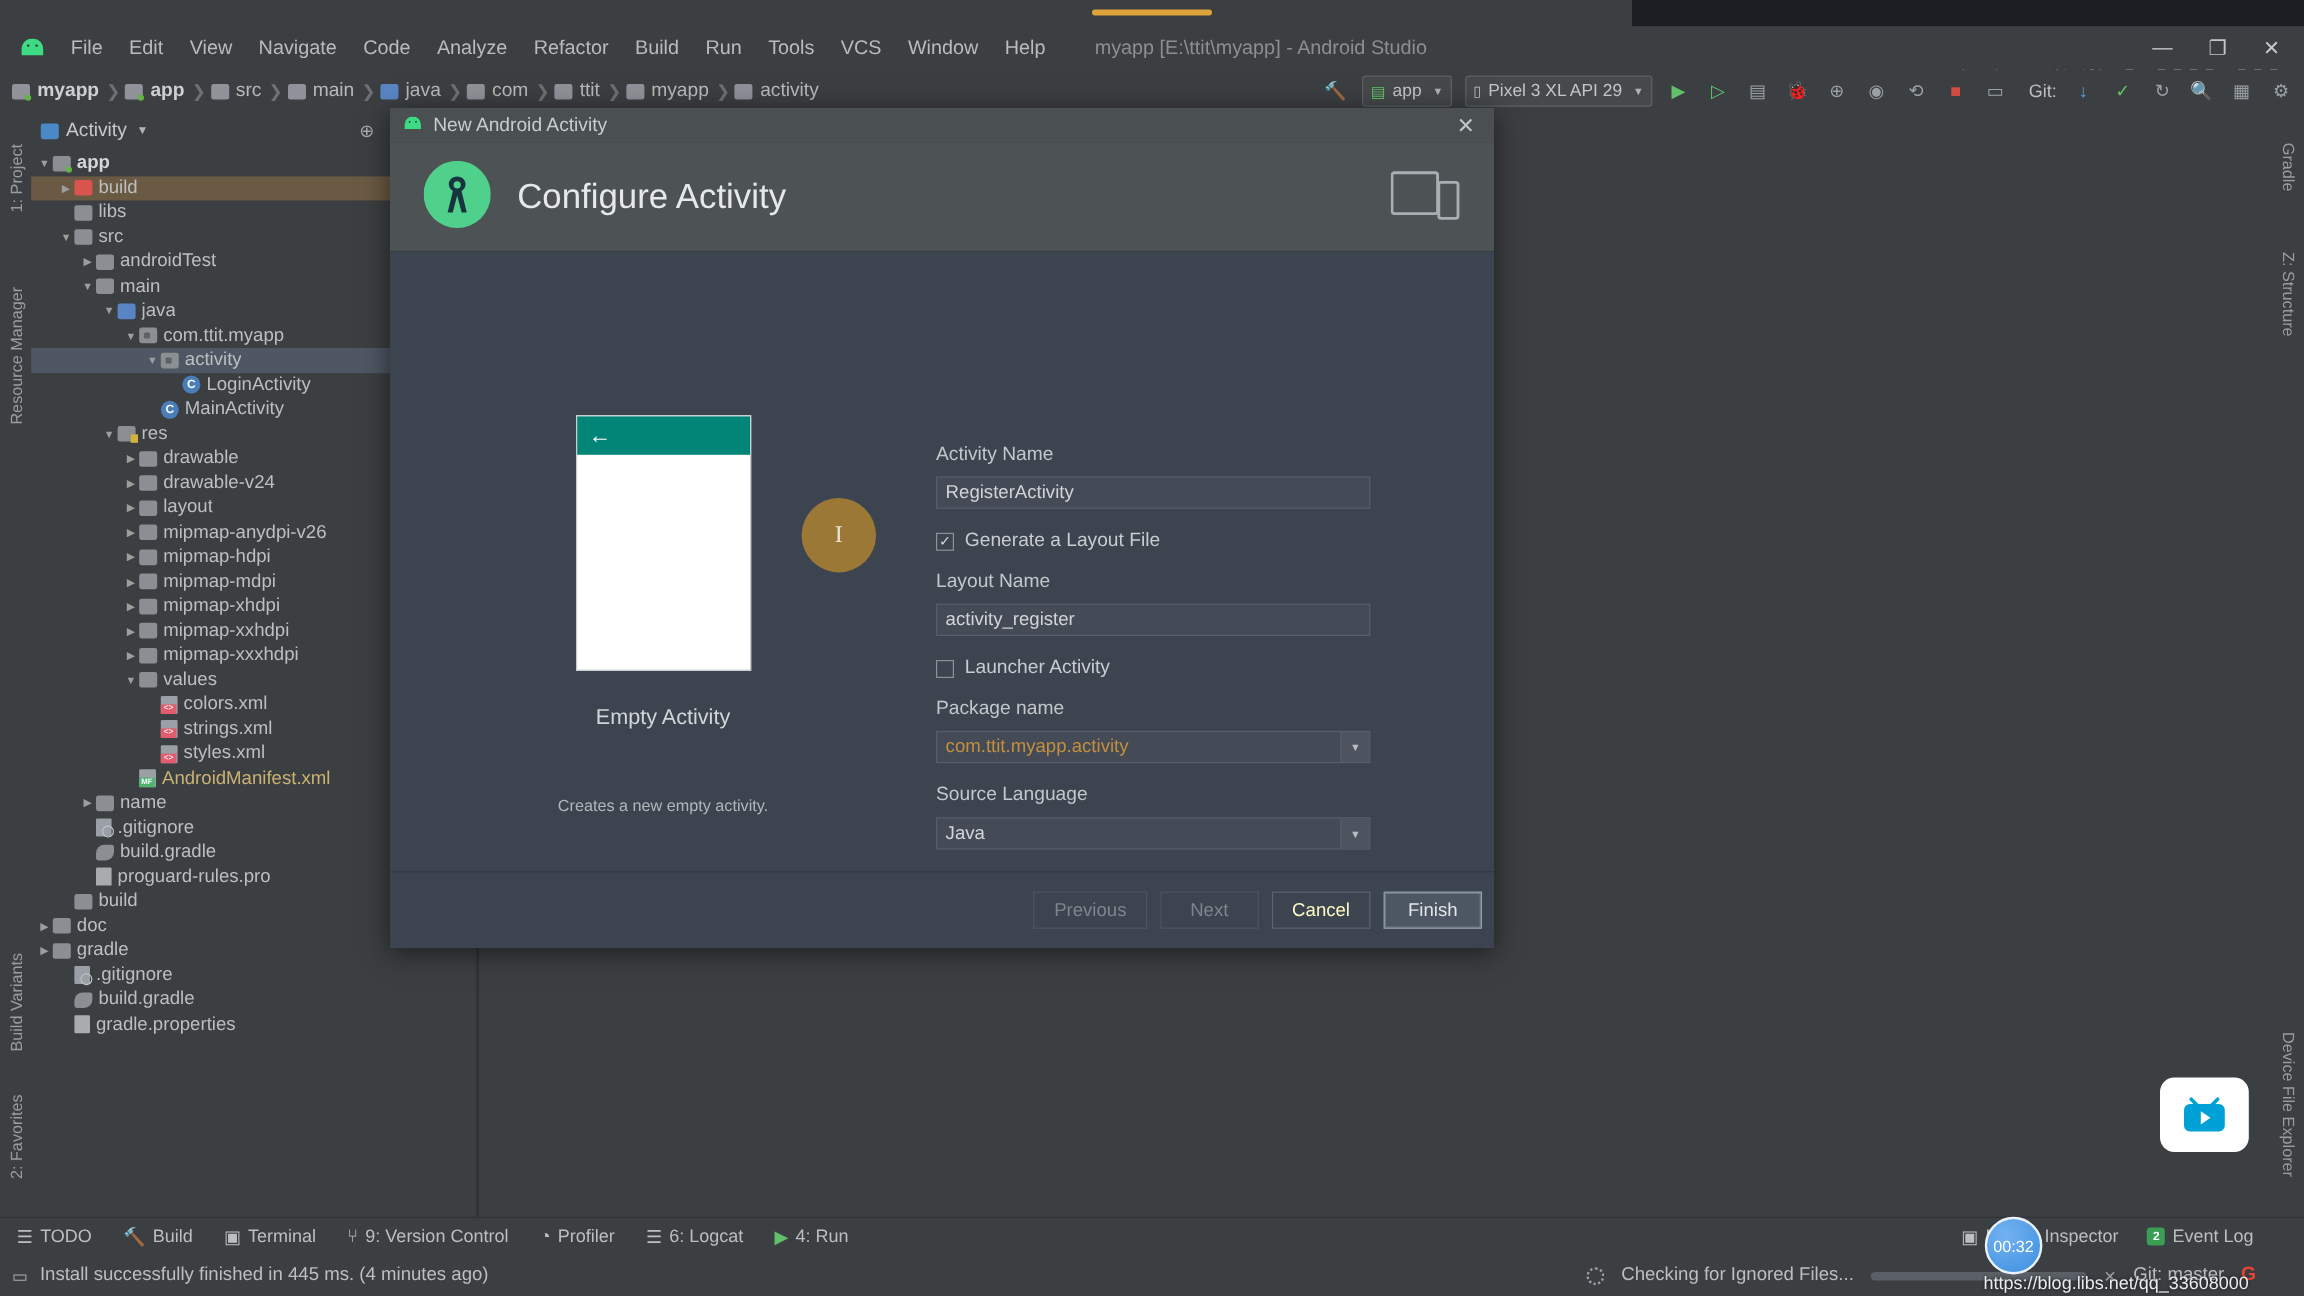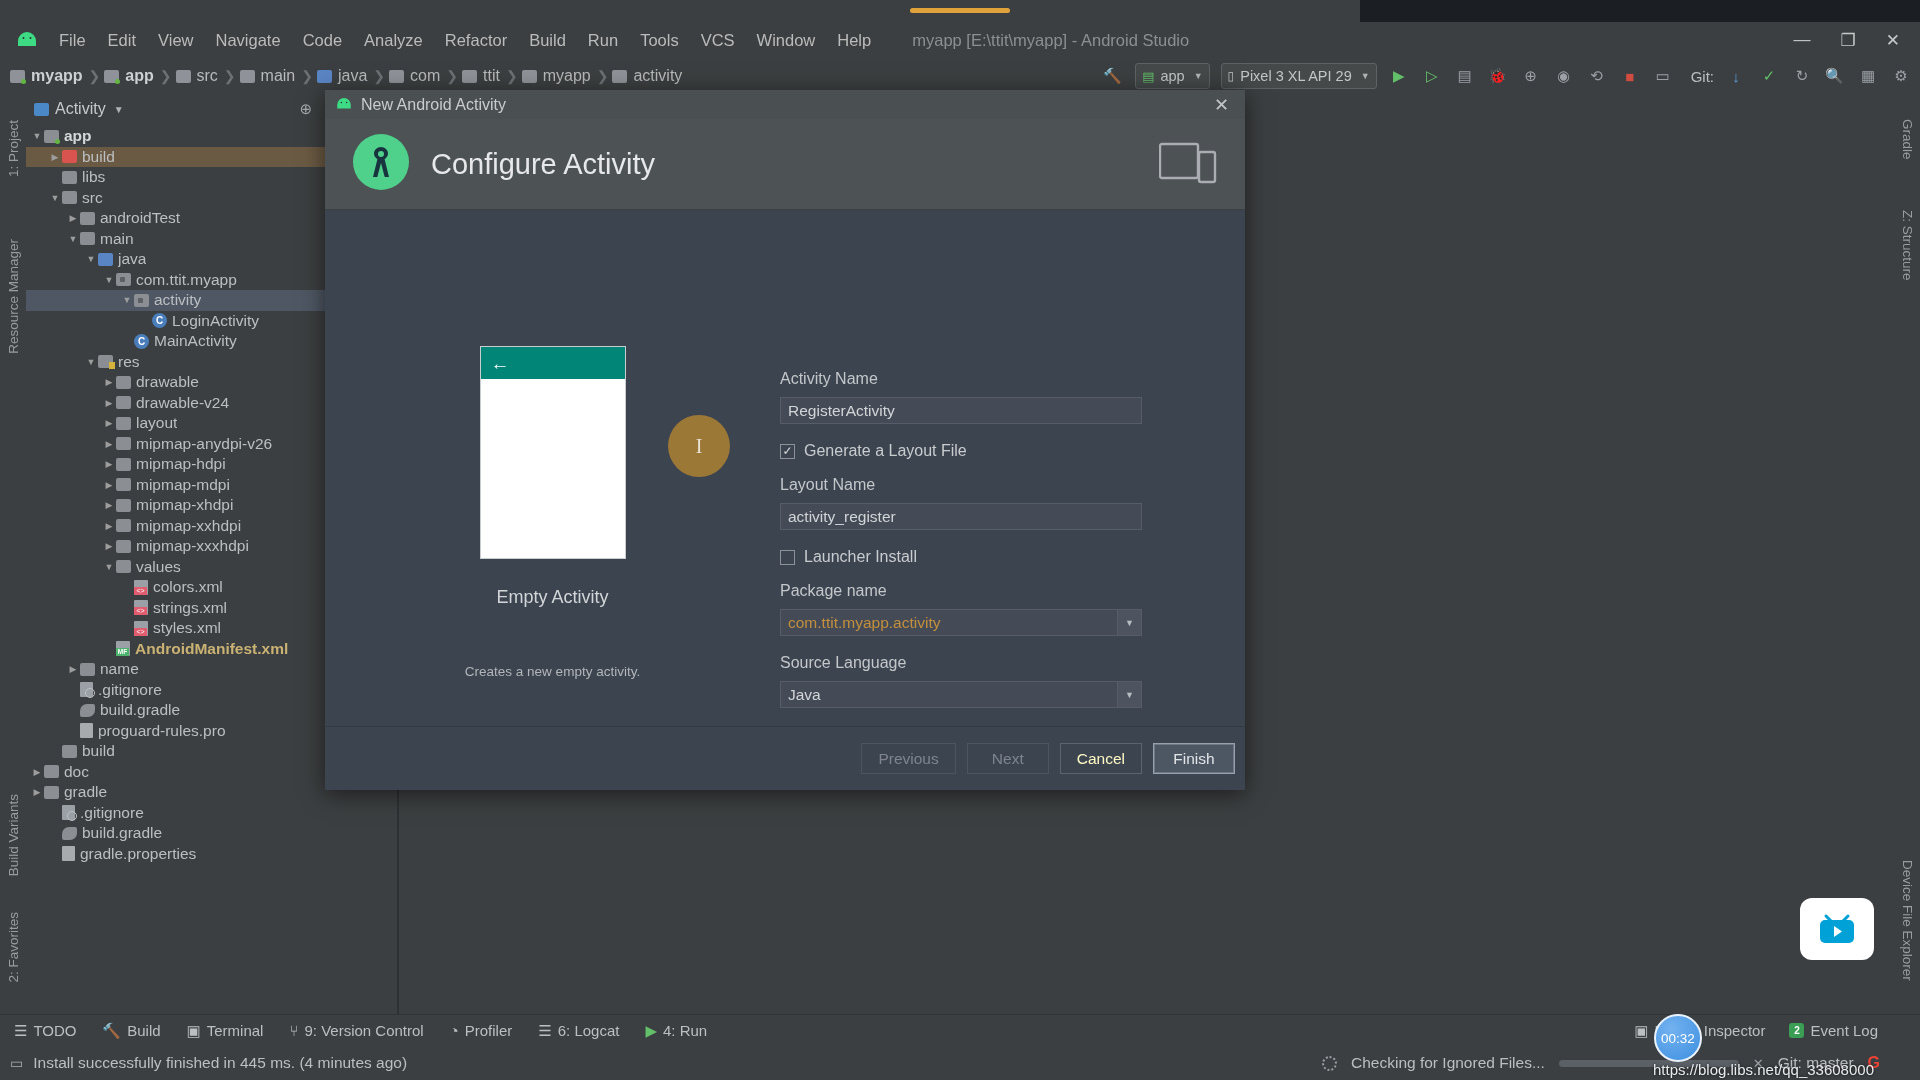--- a/index.html
+++ b/index.html
@@ -155,21 +155,21 @@
   .mf-ic {
     width:14px;height:15px;background:#9aa0a6;margin-right:5px;flex:none;position:relative;border-radius:1px;
   }
   .mf-ic:after{content:'MF';position:absolute;left:0;bottom:0;width:13px;height:8px;background:#4db36e;color:#fff;font-size:6.5px;line-height:8px;text-align:center;font-weight:bold;}
   .gradle-ic{width:15px;height:13px;margin-right:5px;flex:none;background:#8b8f94;border-radius:7px 2px 7px 2px;}
   .file-ic{width:13px;height:15px;margin-right:5px;flex:none;background:#a7abae;border-radius:1px;}
   .git-ic{width:13px;height:15px;margin-right:5px;flex:none;background:#9aa0a6;border-radius:1px;position:relative;}
   .git-ic:after{content:'';position:absolute;right:-2px;bottom:-1px;width:8px;height:8px;border-radius:50%;border:1.5px solid #bfc3c6;}
   .t-name { overflow: hidden; }
   .t-name.bold { font-weight: bold; color:#d4d7d9; }
-  .t-name.manifest { color:#c9b273;font-weight:bold; }
+  .t-name.manifest { color:#c9b273; }
 
   
   .dialog {
     position: absolute; left: 325px; top: 90px;
     width: 920px; height: 700px;
     background: #3c4450;
     box-shadow: 0 4px 22px rgba(0,0,0,.55);
     z-index: 50;
     display: flex; flex-direction: column;
   }
@@ -703,21 +703,21 @@
         <div class="chk-row">
           <span class="chk">✓</span>
           <span class="chk-label">Generate a Layout File</span>
         </div>
 
         <div class="field-label">Layout Name</div>
         <div class="field-input">activity_register</div>
 
         <div class="chk-row">
           <span class="chk"></span>
-          <span class="chk-label">Launcher Install</span>
+          <span class="chk-label">Launcher Activity</span>
         </div>
 
         <div class="field-label">Package name</div>
         <div class="field-combo">
           <span class="orange" style="color:#c28f3e;">com.ttit.myapp.activity</span>
           <span class="cbtn">▼</span>
         </div>
 
         <div class="field-label">Source Language</div>
         <div class="field-combo">

